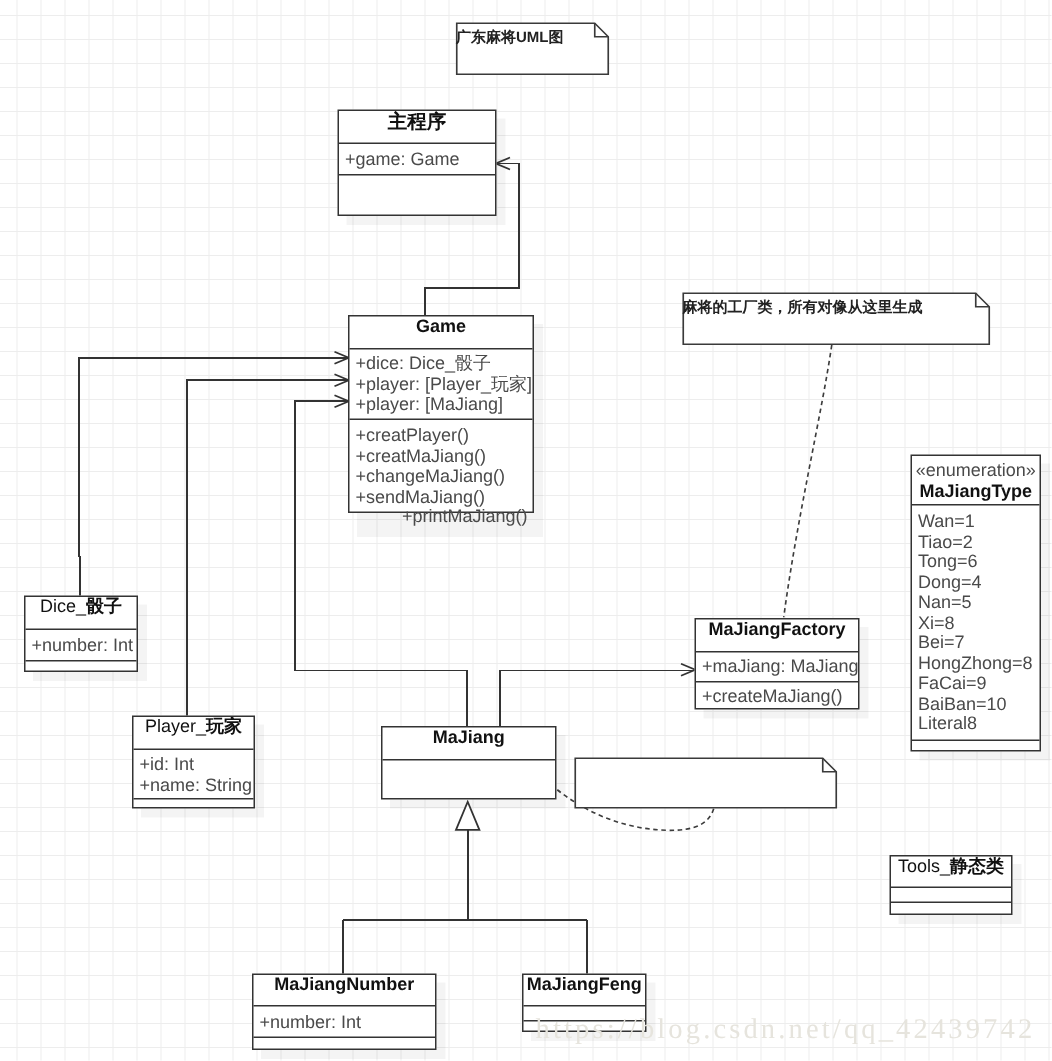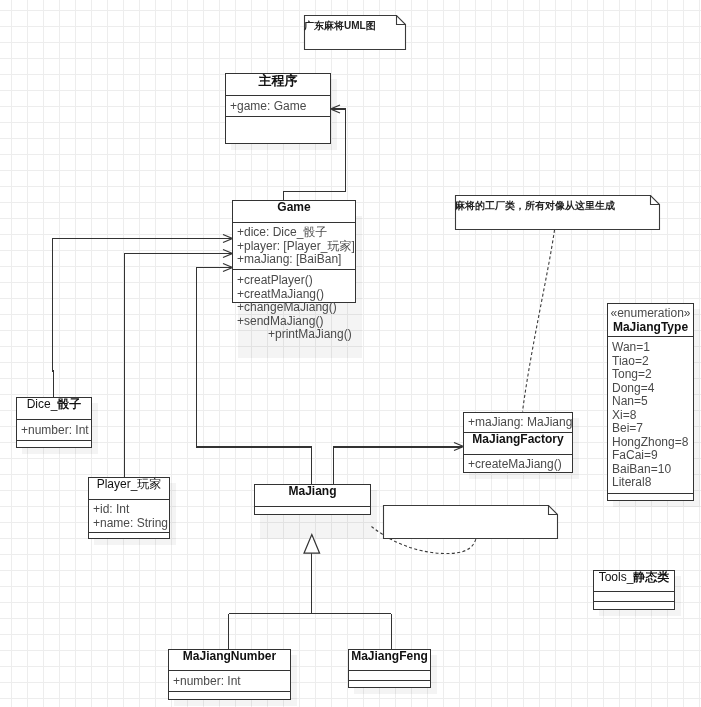--- a/index.html
+++ b/index.html
@@ -96,28 +96,28 @@
       <div class="cname" style="font-size:13px;">主程序</div>
     </div>
     <div class="sec attrs" style="height:21px;padding-top:3px;">
       <div class="crow" style="font-size:12px;line-height:15px;">+game: Game</div>
     </div>
     <div class="sec last meths" style="height:26px;padding-top:3px;">
     </div>
   </div>
 
   <div class="shadow" style="left:238px;top:216px;width:124px;height:142px;"></div>
-  <div class="cbox" style="left:232px;top:200px;width:124px;height:103px;">
+  <div class="cbox" style="left:232px;top:210px;width:124px;height:132px;">
     <div class="sec hdr" style="height:22px;">
       <div class="cname" style="font-size:12px;">Game</div>
     </div>
     <div class="sec attrs" style="height:47px;padding-top:3px;">
       <div class="crow" style="font-size:12px;line-height:13.6px;">+dice: Dice_骰子</div>
       <div class="crow" style="font-size:12px;line-height:13.6px;">+player: [Player_玩家]</div>
-      <div class="crow" style="font-size:12px;line-height:13.6px;">+maJiang: [BaiBan]</div>
+      <div class="crow" style="font-size:12px;line-height:13.6px;">+player: [MaJiang]</div>
     </div>
     <div class="sec last meths" style="height:71px;padding-top:4px;">
       <div class="crow" style="font-size:12px;line-height:13.6px;">+creatPlayer()</div>
       <div class="crow" style="font-size:12px;line-height:13.6px;">+creatMaJiang()</div>
       <div class="crow" style="font-size:12px;line-height:13.6px;">+changeMaJiang()</div>
       <div class="crow" style="font-size:12px;line-height:13.6px;">+sendMaJiang()</div>
       <div class="crow" style="font-size:12px;line-height:13.6px;margin-left:31px;">+printMaJiang()</div>
     </div>
   </div>
 
@@ -129,45 +129,45 @@
     <div class="sec attrs" style="height:21px;padding-top:3px;">
       <div class="crow" style="font-size:12px;line-height:14px;">+number: Int</div>
     </div>
     <div class="sec last meths" style="height:6px;padding-top:3px;">
     </div>
   </div>
 
   <div class="shadow" style="left:94px;top:483px;width:82px;height:62px;"></div>
   <div class="cbox" style="left:88px;top:477px;width:82px;height:62px;">
     <div class="sec hdr" style="height:22px;">
-      <div class="cname" style="font-size:12px;"><span style="font-weight: normal;">Player_</span><span style="font-weight: normal;">玩家</span></div>
+      <div class="cname" style="font-size:12px;"><span style="font-weight: normal;">Player_</span><span style="font-weight: bold;">玩家</span></div>
     </div>
     <div class="sec attrs" style="height:33px;padding-top:2px;">
       <div class="crow" style="font-size:12px;line-height:14px;">+id: Int</div>
       <div class="crow" style="font-size:12px;line-height:14px;">+name: String</div>
     </div>
     <div class="sec last meths" style="height:5px;padding-top:3px;">
     </div>
   </div>
 
   <div class="shadow" style="left:469px;top:418px;width:110px;height:61px;"></div>
   <div class="cbox" style="left:463px;top:412px;width:110px;height:61px;">
+    <div class="sec hdr" style="height:22px;">
+      <div class="cname" style="font-size:12px;">MaJiangFactory</div>
+    </div>
     <div class="sec attrs" style="height:20px;padding-top:2px;">
       <div class="crow" style="font-size:12px;line-height:14px;">+maJiang: MaJiang</div>
     </div>
-    <div class="sec hdr" style="height:22px;">
-      <div class="cname" style="font-size:12px;">MaJiangFactory</div>
-    </div>
     <div class="sec last meths" style="height:17px;padding-top:2px;">
       <div class="crow" style="font-size:12px;line-height:14px;">+createMaJiang()</div>
     </div>
   </div>
 
   <div class="shadow" style="left:260px;top:490px;width:117px;height:49px;"></div>
-  <div class="cbox" style="left:254px;top:484px;width:117px;height:31px;">
+  <div class="cbox" style="left:254px;top:484px;width:117px;height:49px;">
     <div class="sec hdr" style="height:22px;">
       <div class="cname" style="font-size:12px;">MaJiang</div>
     </div>
     <div class="sec last meths" style="height:6px;padding-top:3px;">
     </div>
   </div>
 
   <div class="shadow" style="left:174px;top:655px;width:123px;height:51px;"></div>
   <div class="cbox" style="left:168px;top:649px;width:123px;height:51px;">
     <div class="sec hdr" style="height:21px;">
@@ -204,26 +204,27 @@
 
   <div class="shadow" style="left:613px;top:309px;width:87px;height:198px;"></div>
   <div class="cbox enum" style="left:607px;top:303px;width:87px;height:198px;">
     <div class="sec hdr" style="height:33px;">
       <div class="stereo">«enumeration»</div>
       <div class="cname ename">MaJiangType</div>
     </div>
     <div class="sec" style="height:157px;padding-top:4px;">
       <div class="crow lit">Wan=1</div>
       <div class="crow lit">Tiao=2</div>
-      <div class="crow lit">Tong=2</div>
+      <div class="crow lit">Tong=6</div>
       <div class="crow lit">Dong=4</div>
       <div class="crow lit">Nan=5</div>
       <div class="crow lit">Xi=8</div>
       <div class="crow lit">Bei=7</div>
       <div class="crow lit">HongZhong=8</div>
       <div class="crow lit">FaCai=9</div>
       <div class="crow lit">BaiBan=10</div>
       <div class="crow lit">Literal8</div>
     </div>
     <div class="sec last" style="height:6px;"></div>
   </div>
 
+  <div class="wm" style="left:357px;top:676px;">https://blog.csdn.net/qq_42439742</div>
 </div>
 
 </body></html>

